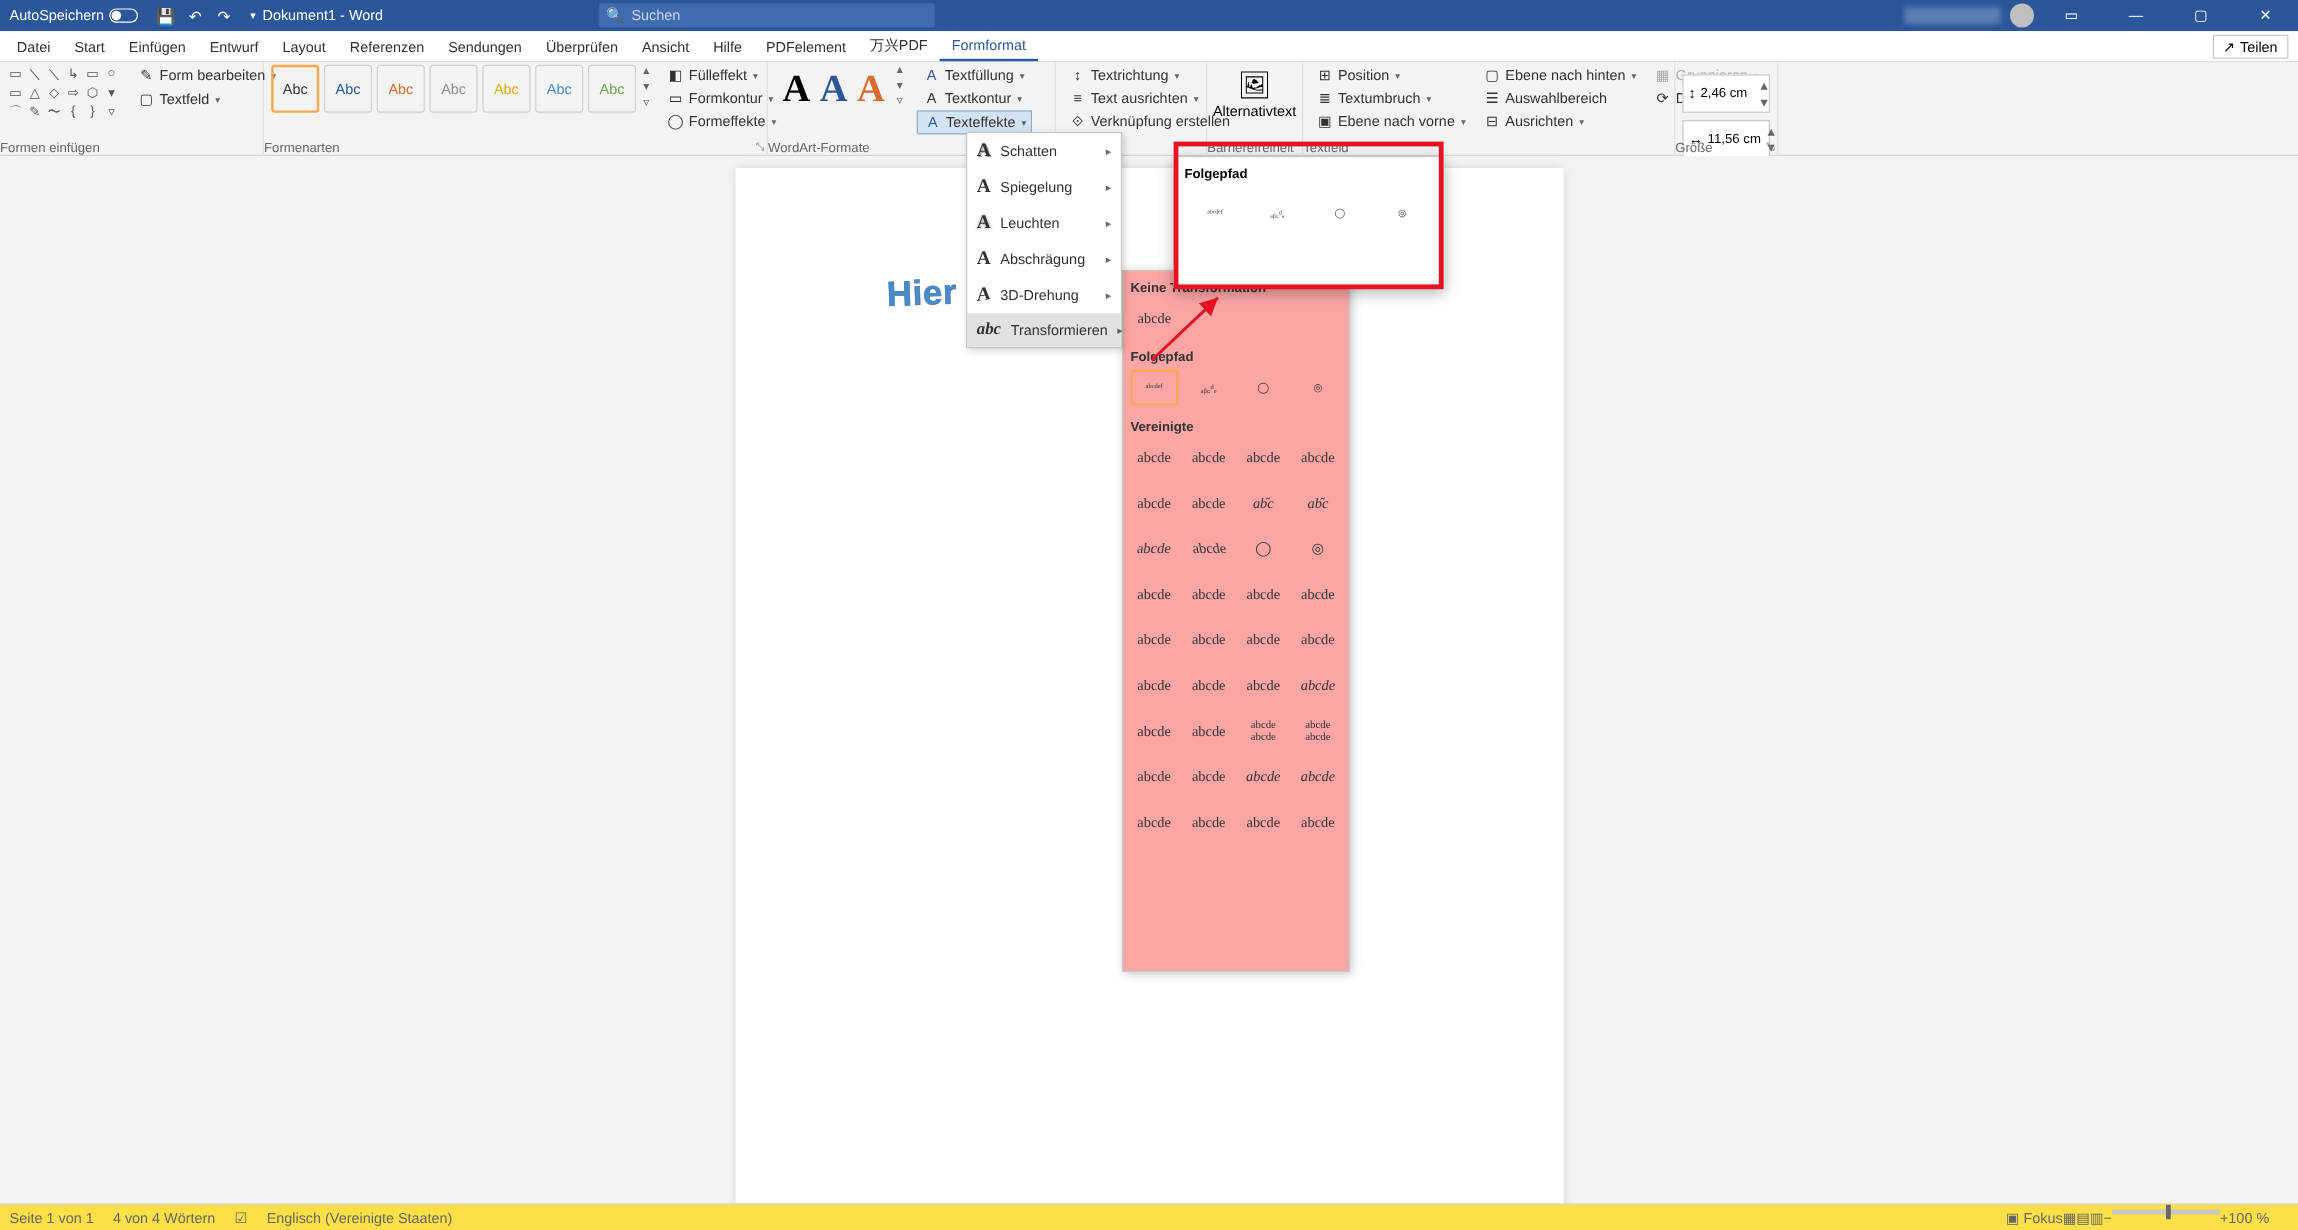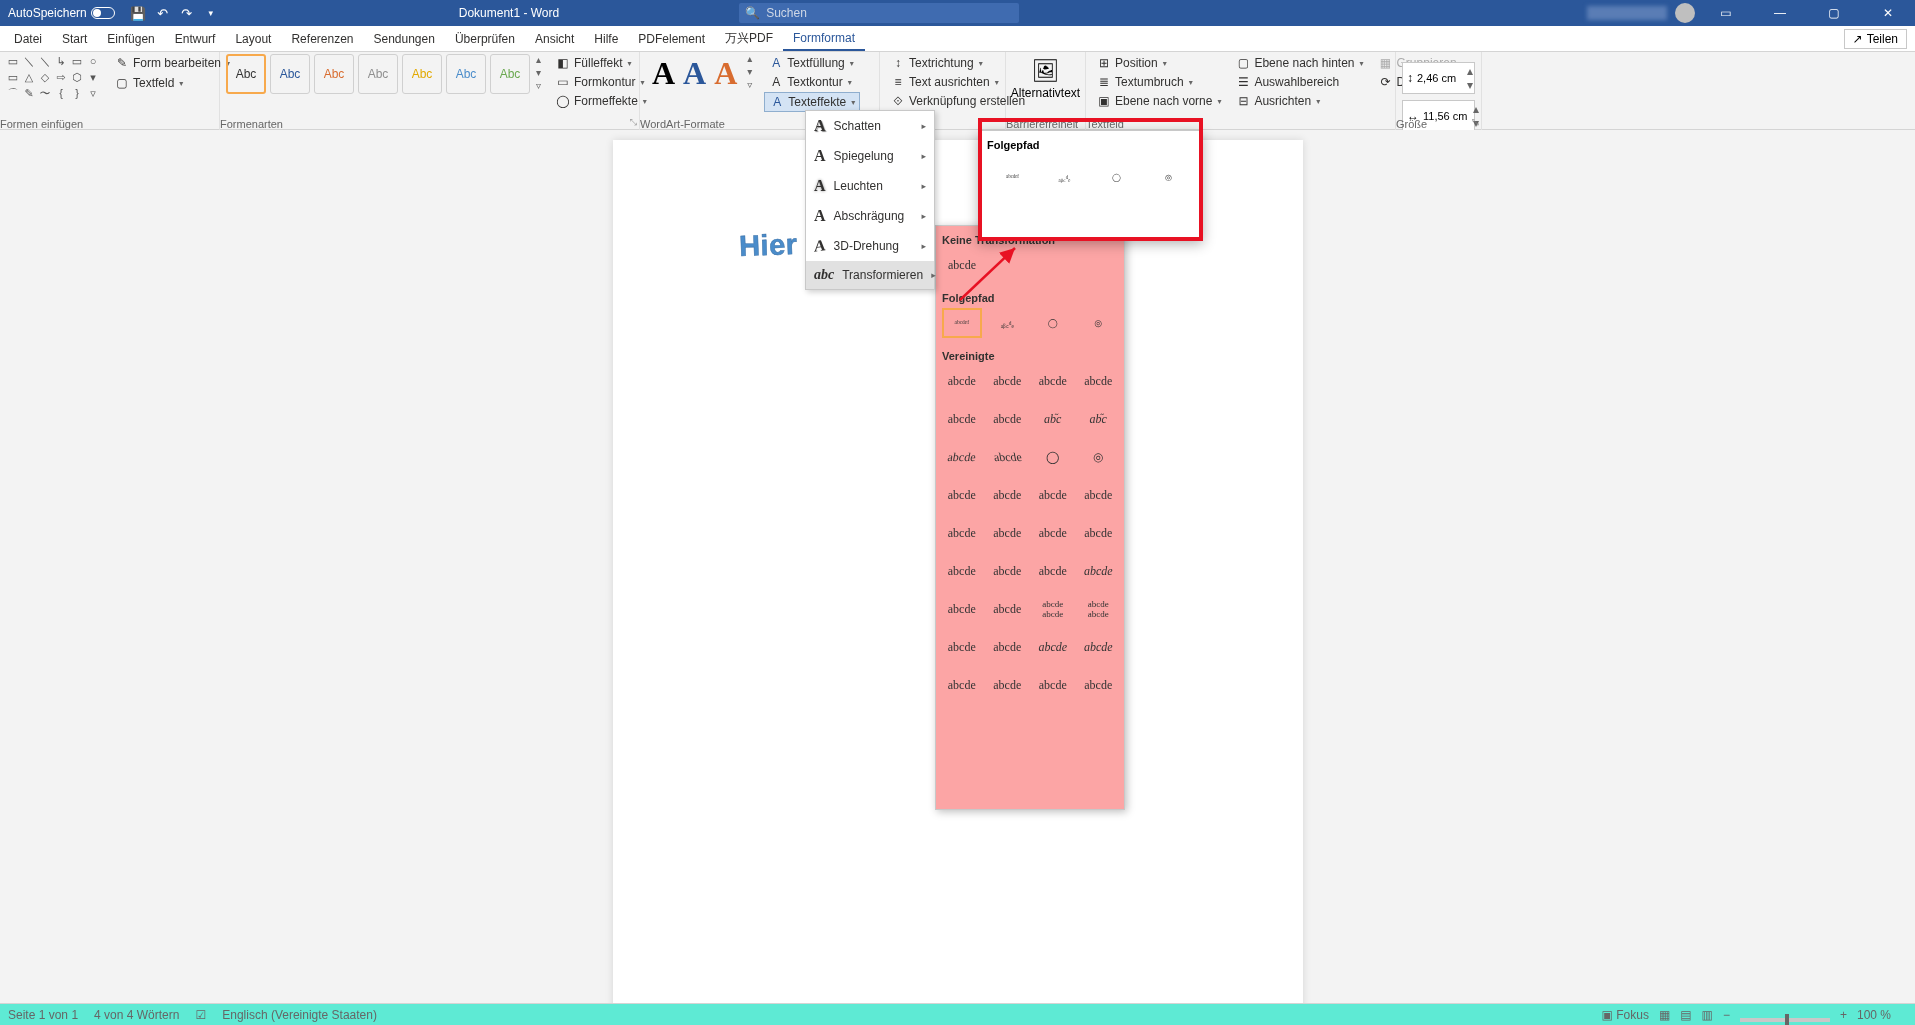--- a/index.html
+++ b/index.html
@@ -6,21 +6,21 @@
 body { background: #f3f3f3; width: 1915px; height: 1025px; overflow: hidden; }
 
 
 .titlebar { background: #2b579a; height: 26px; display: flex; align-items: center; color: #fff; }
 .titlebar-left { display: flex; align-items: center; gap: 8px; padding-left: 8px; }
 .autosave { display: flex; align-items: center; gap: 4px; font-size: 11px; }
 .toggle { width: 24px; height: 12px; border: 1px solid #fff; border-radius: 6px; position: relative; }
 .toggle::after { content:""; width:8px; height:8px; background:#fff; border-radius:50%; position:absolute; left:1px; top:1px; }
 .qat { display: flex; gap: 8px; margin-left: 8px; }
 .qat-icon { width: 16px; height: 16px; display:flex; align-items:center; justify-content:center; color:#fff; font-size:13px; }
-.title-center { flex: 0 0 auto; margin-left: 240px; }
+.title-center { flex: 0 0 auto; }
 .searchbar { margin-left: 180px; width: 280px; height: 20px; background:#3f6bb0; display:flex; align-items:center; padding:0 6px; color:#cfd8e6; border-radius:2px; }
 .titlebar-right { margin-left: auto; display:flex; align-items:center; gap:8px; padding-right:4px; }
 .avatar { width:20px; height:20px; border-radius:50%; background:#bfbfbf; }
 .winbtn { width:46px; height:26px; display:flex; align-items:center; justify-content:center; color:#fff; }
 
 
 .menutabs { background:#fff; height:26px; display:flex; align-items:center; padding-left:4px; border-bottom:1px solid #d4d4d4; }
 .menutab { padding:4px 10px; color:#323130; }
 .menutab.active { color:#2b579a; border-bottom:2px solid #2b579a; }
 .menutabs-right { margin-left:auto; padding-right:8px; }
@@ -83,23 +83,23 @@
 
 .tooltip-box { position:absolute; left:978px; top:130px; width:225px; height:110px; z-index:20; background:#fff; border:1px solid #c8c8c8; box-shadow:0 4px 12px rgba(0,0,0,0.3); padding:8px; }
 .tooltip-title { font-size:11px; font-weight:600; margin-bottom:6px; }
 .tooltip-previews { display:flex; gap:16px; justify-content:center; }
 .tooltip-previews .tg-cell { width:36px; height:40px; font-size:8px; }
 
 .red-box { position:absolute; border:4px solid #e81123; z-index:30; }
 .red-arrow { position:absolute; z-index:29; }
 
 
-.statusbar { position:absolute; bottom:0; left:0; right:0; height:22px; background:#5eead4; border-top:1px solid #d4d4d4; display:flex; align-items:center; padding:0 8px; color:#666; font-size:11px; }
+.statusbar { position:absolute; bottom:0; left:0; right:0; height:22px; background:#fde047; border-top:1px solid #d4d4d4; display:flex; align-items:center; padding:0 8px; color:#666; font-size:11px; }
 .statusbar > * { margin-right:16px; }
-.statusbar-right { margin-left:auto; display:flex; align-items:flex-end; gap:10px; }
+.statusbar-right { margin-left:auto; display:flex; align-items:flex-start; }
 .zoom-slider { width:90px; height:4px; background:#c8c8c8; position:relative; }
 .zoom-slider::after { content:""; position:absolute; left:45px; top:-4px; width:4px; height:12px; background:#666; }
 </style>
 </head>
 <body>
 
 <div class="titlebar">
   <div class="titlebar-left">
     <div class="autosave">
       <span>AutoSpeichern</span>

